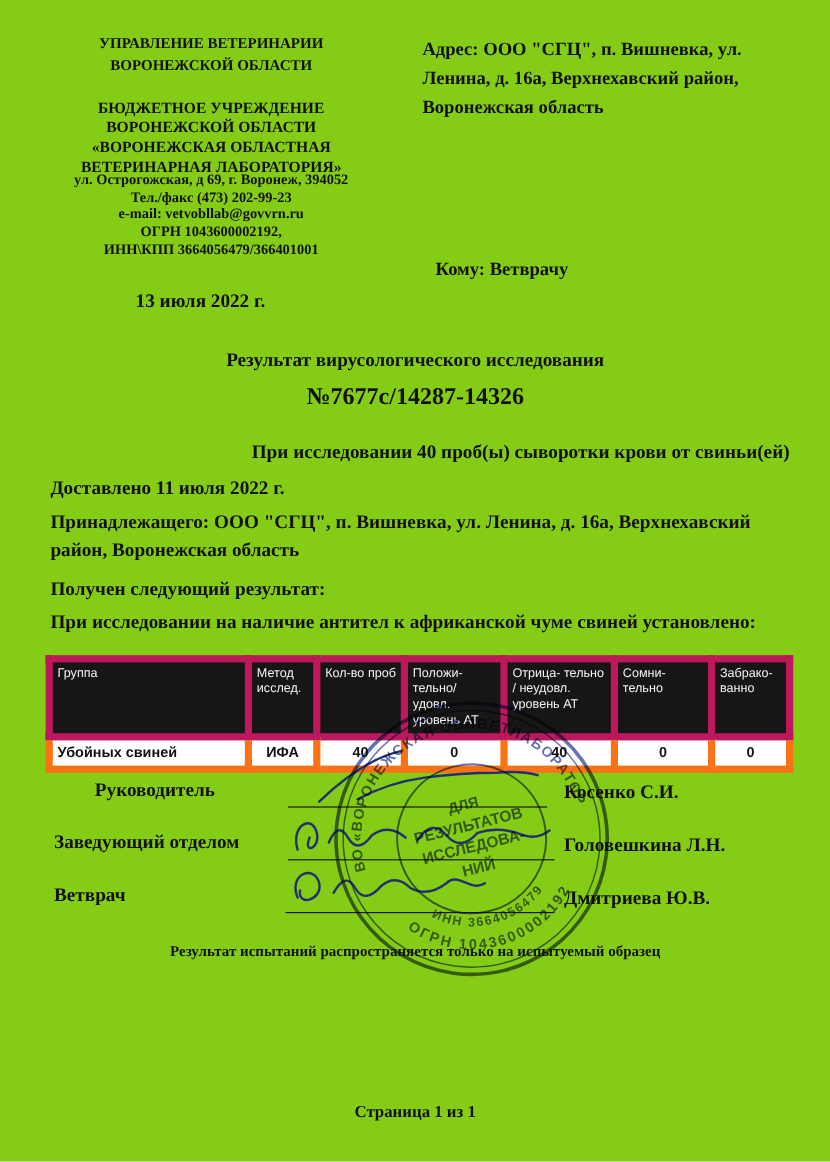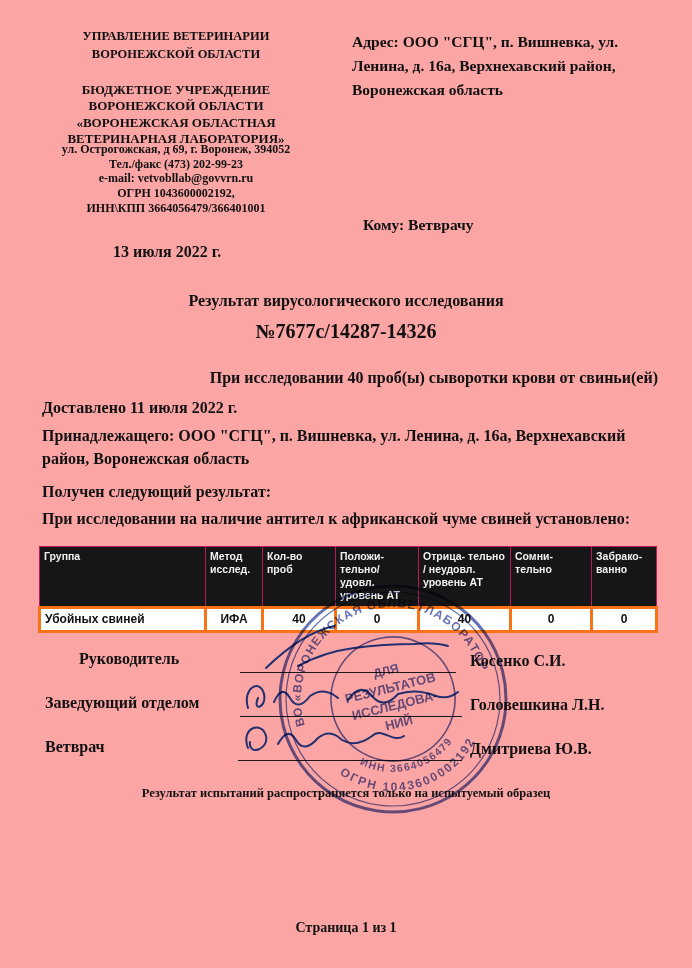--- a/index.html
+++ b/index.html
@@ -1,20 +1,20 @@
 <!DOCTYPE html>
 <html><head>
 <meta charset="utf-8">
 <style>
   html,body{margin:0;padding:0;background:#e8e8e6;}
   .page{
     position:relative;
     width:692px;height:968px;
     margin:0 auto;
-    background:#fca5a5;
+    background:#84cc16;
     font-family:"Liberation Serif","DejaVu Serif",serif;
     color:#111;
     overflow:hidden;
   }
   .abs{position:absolute;}
   .pre{white-space:pre-line;}
 
   .letterhead-authority{
     left:50px;top:28px;width:252px;
     font-size:12.5px;font-weight:bold;line-height:1.4;text-align:center;
@@ -47,26 +47,26 @@
   .p4{top:480px;}
   .p5{top:507px;}
 
   table.results{
     position:absolute;left:38px;top:546px;width:617px;
     border-collapse:collapse;table-layout:fixed;
     font-family:"Liberation Sans","DejaVu Sans",sans-serif;
   }
   table.results th{
     background:#161616;color:#f2f2f2;
-    font-size:10.5px;font-weight:bold;text-align:left;
+    font-size:10.5px;font-weight:normal;text-align:left;
     vertical-align:top;padding:3px 4px;height:52px;
-    border:1px solid #be185d;line-height:1.25;
+    border:6px solid #be185d;line-height:1.25;
   }
   table.results td{
-    border:3px solid #f97316;
+    border:6px solid #f97316;
     font-size:12px;font-weight:bold;
     padding:2px 4px;text-align:center;height:17px;
     background:#fff;
   }
   table.results td.first{text-align:left;}
 
   .sig-row-role{left:45px;font-size:16px;font-weight:bold;}
   .sig-row-name{left:470px;font-size:16px;font-weight:bold;}
   .sig-line{border-bottom:1.6px solid #1a1a1a;height:24px;}
   .sl1{left:240px;top:648px;width:216px;}

